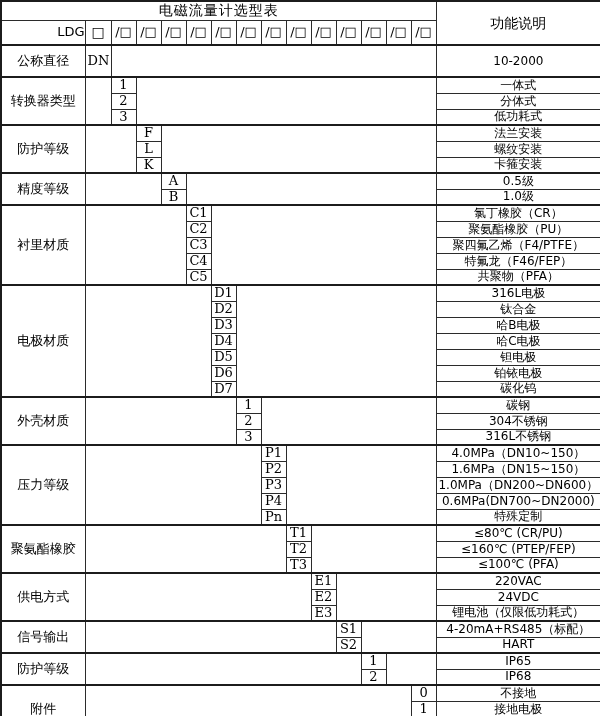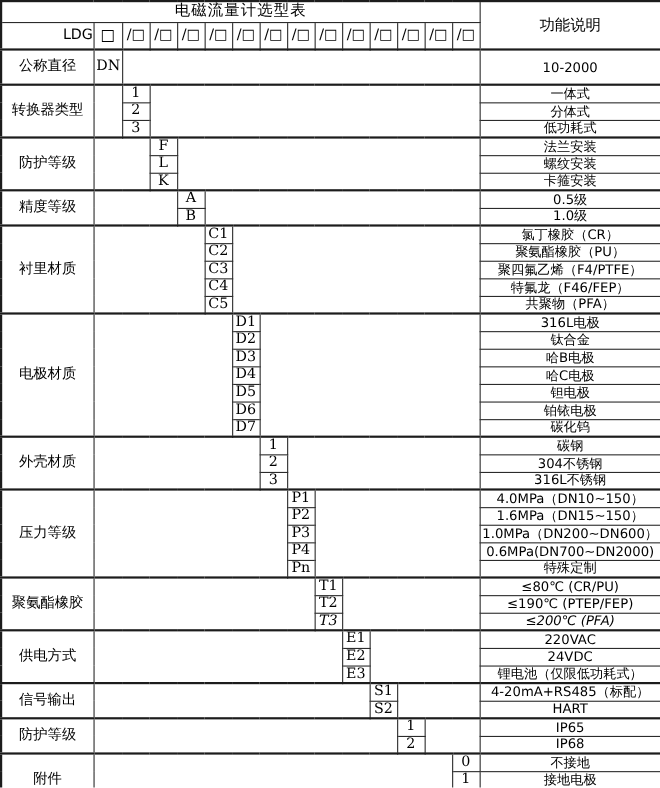--- a/index.html
+++ b/index.html
@@ -218,25 +218,25 @@
       </tr>
       <tr class="block-start" style="height: 16px;">
         <td rowspan="3" class="label-cell">聚氨酯橡胶</td>
         <td rowspan="3" colspan="8" class="empty-cell"></td>
         <td class="code-cell">T1</td>
         <td rowspan="3" colspan="5" class="empty-cell"></td>
         <td class="desc-cell">≤80℃ (CR/PU)</td>
       </tr>
       <tr style="height: 16px;">
         <td class="code-cell">T2</td>
-        <td class="desc-cell">≤190℃ (PTEP/FEP)</td>
-      </tr>
-      <tr style="height: 16px; font-style: italic;">
+        <td class="desc-cell">≤160℃ (PTEP/FEP)</td>
+      </tr>
+      <tr style="height: 16px;">
         <td class="code-cell">T3</td>
-        <td class="desc-cell">≤200℃ (PFA)</td>
+        <td class="desc-cell">≤100℃ (PFA)</td>
       </tr>
       <tr class="block-start" style="height: 16px;">
         <td rowspan="3" class="label-cell">供电方式</td>
         <td rowspan="3" colspan="9" class="empty-cell"></td>
         <td class="code-cell">E1</td>
         <td rowspan="3" colspan="4" class="empty-cell"></td>
         <td class="desc-cell">220VAC</td>
       </tr>
       <tr style="height: 16px;">
         <td class="code-cell">E2</td>

